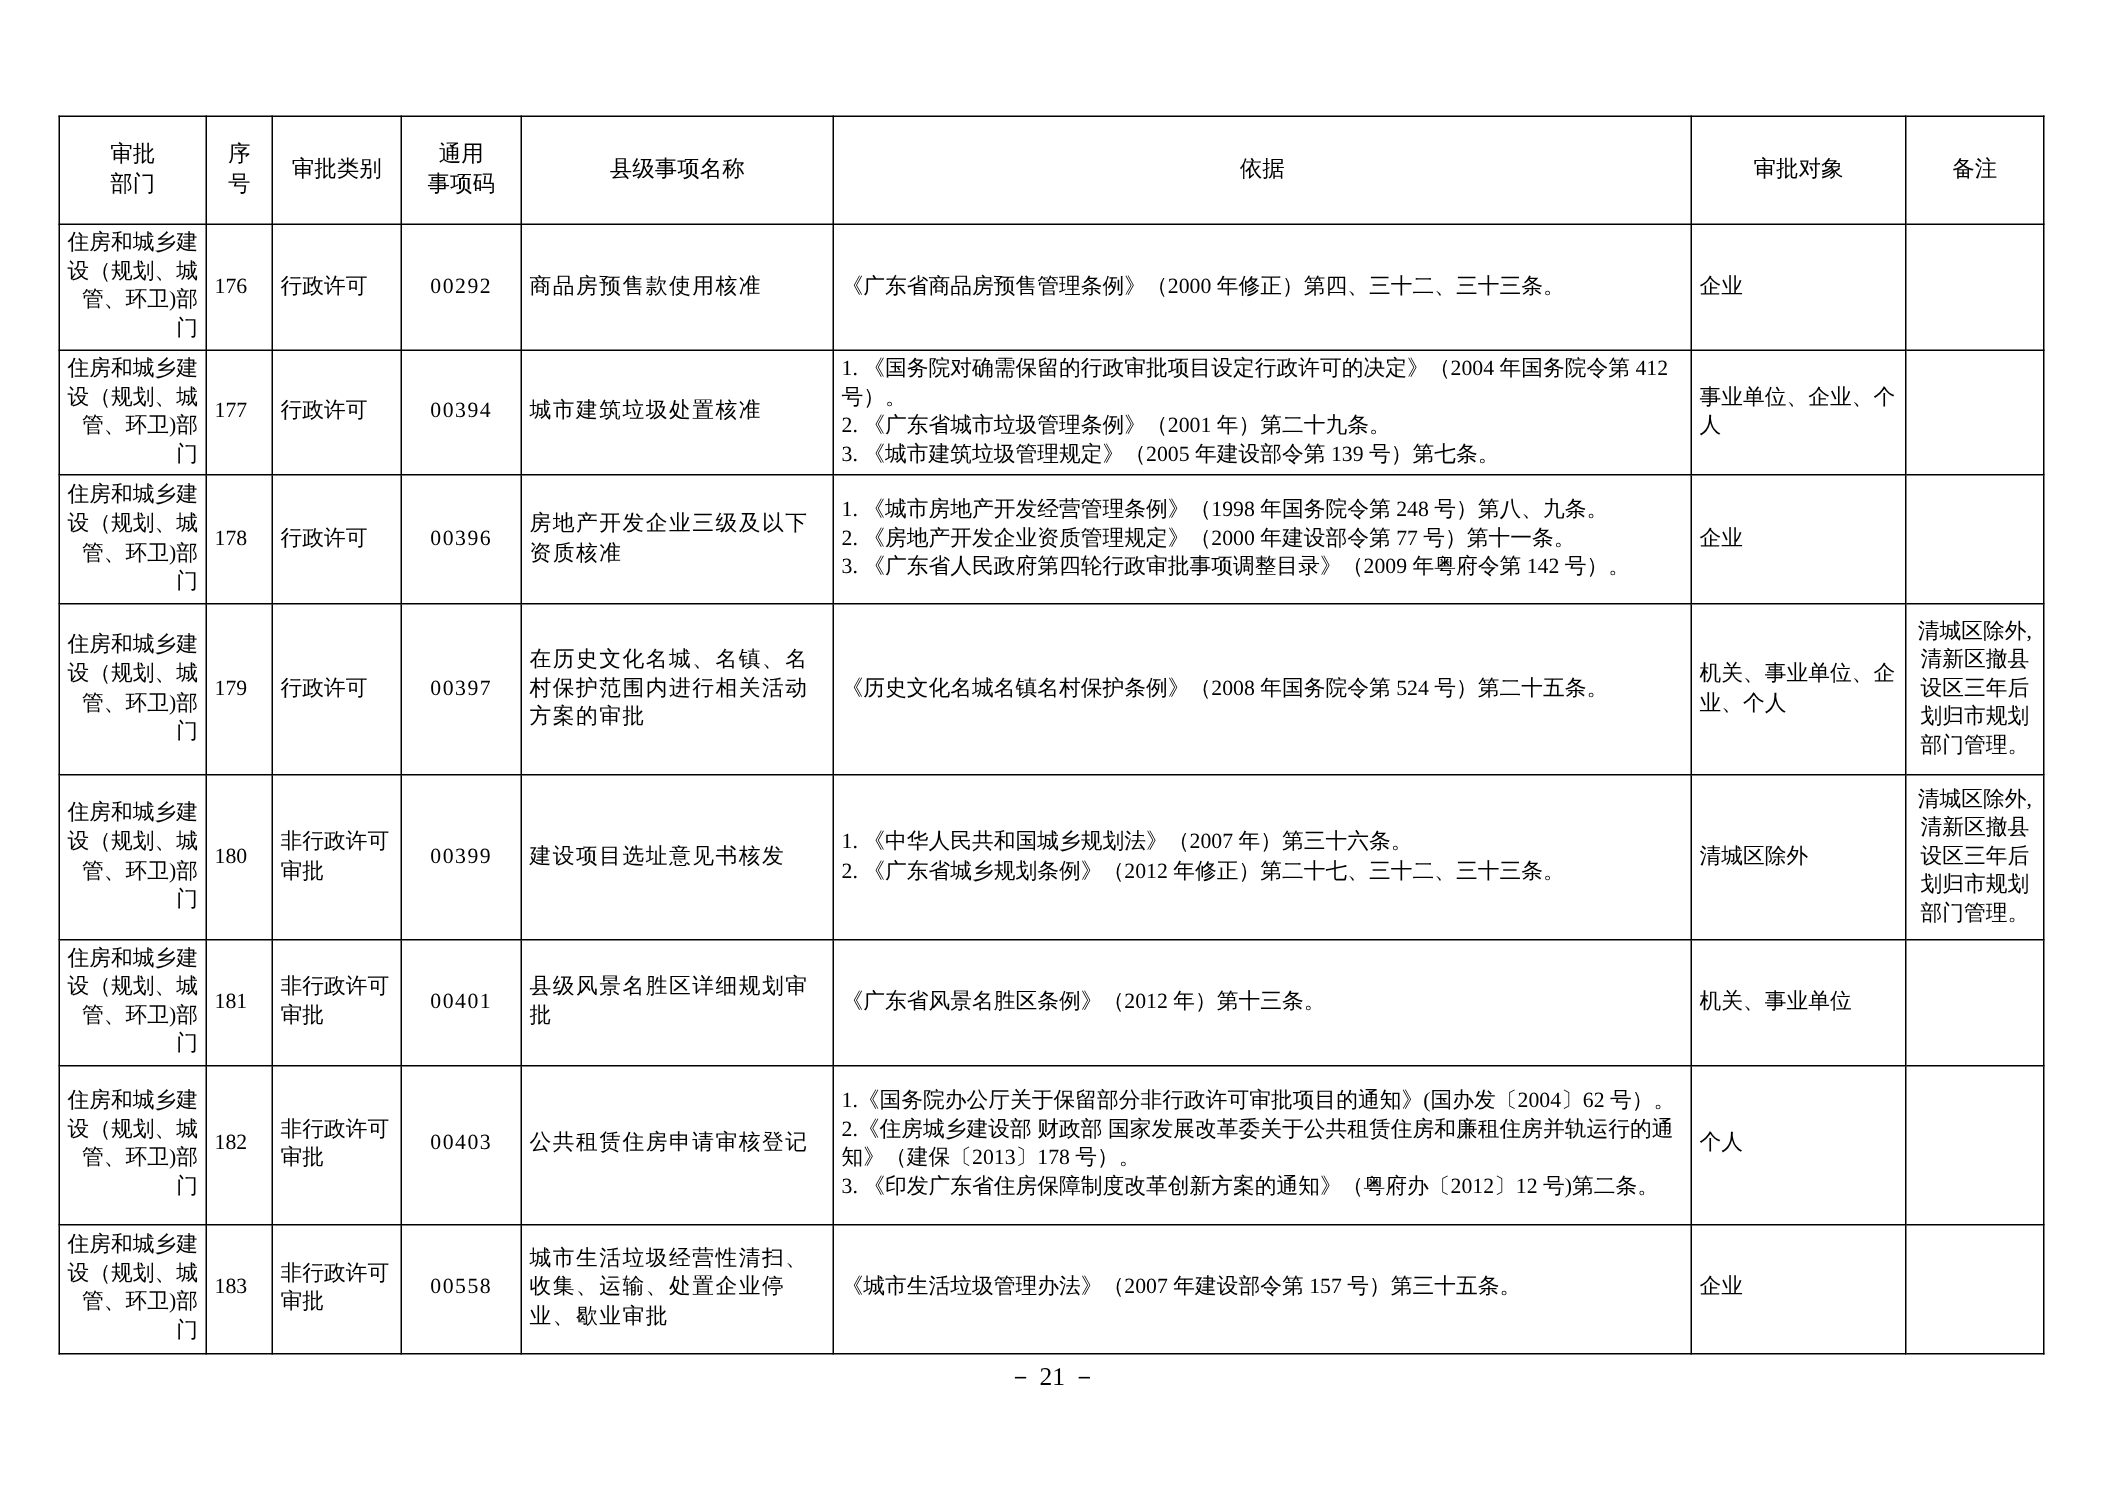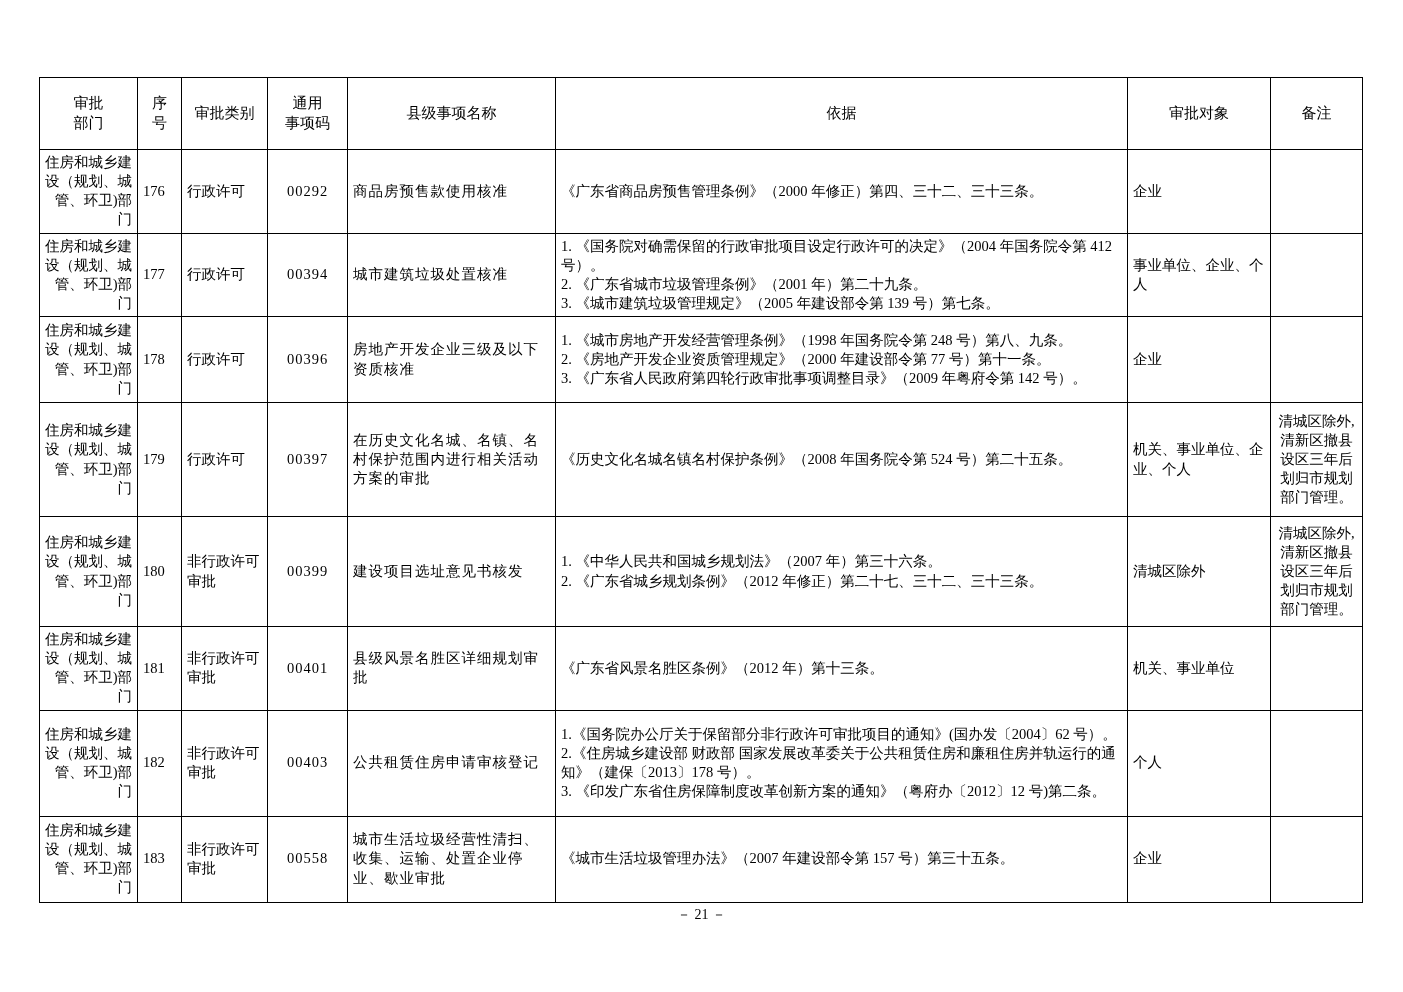--- a/index.html
+++ b/index.html
@@ -76,21 +76,21 @@
   td.c-basis  { text-align: left; white-space: pre-wrap; font-size: 14px; line-height: 18px; padding-left: 6px; }
   td.c-target { text-align: left; padding-left: 8px; }
   td.c-remark { text-align: center; padding: 2px 4px; font-size: 14px; line-height: 16.5px; }
 
   .page-number {
     position: absolute;
     left: 0;
     top: 906px;
     width: 1403px;
     text-align: center;
-    font-size: 14px;
+    font-size: 17px;
   }
 </style>
 </head>
 <body>
 
 <div class="page">
 
   <table class="approval-table">
     <colgroup>
       <col class="w-dept">

